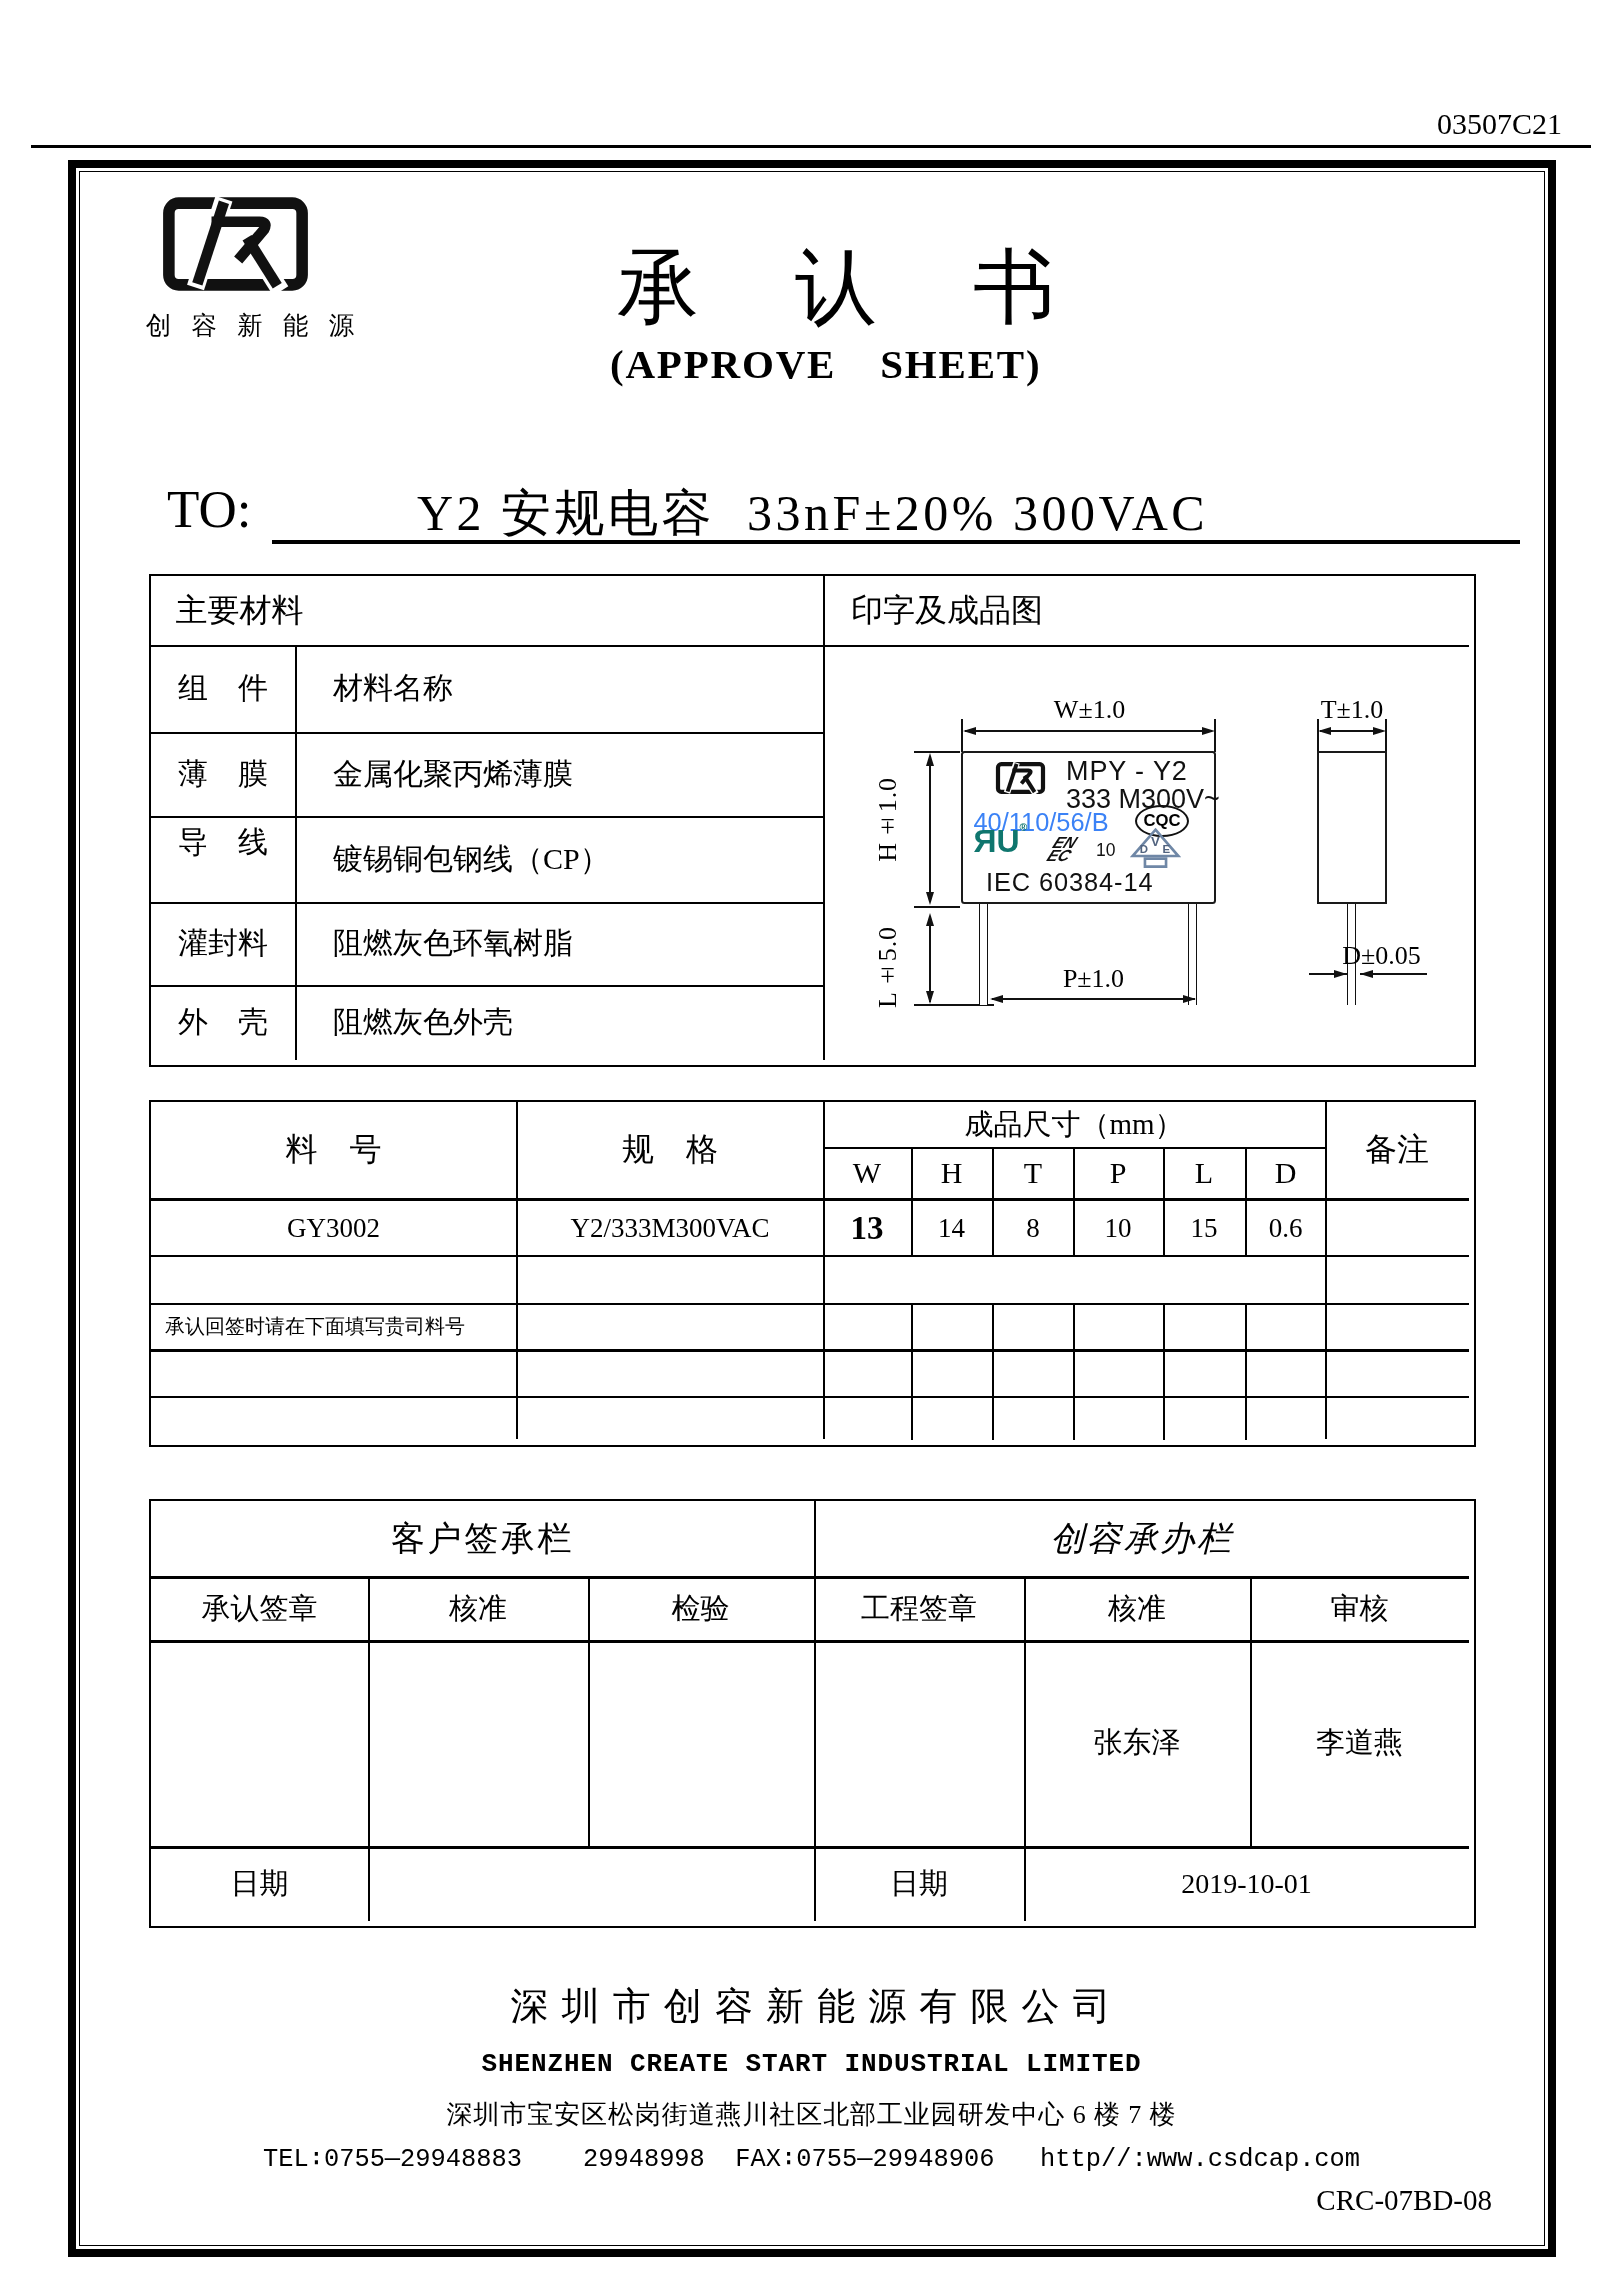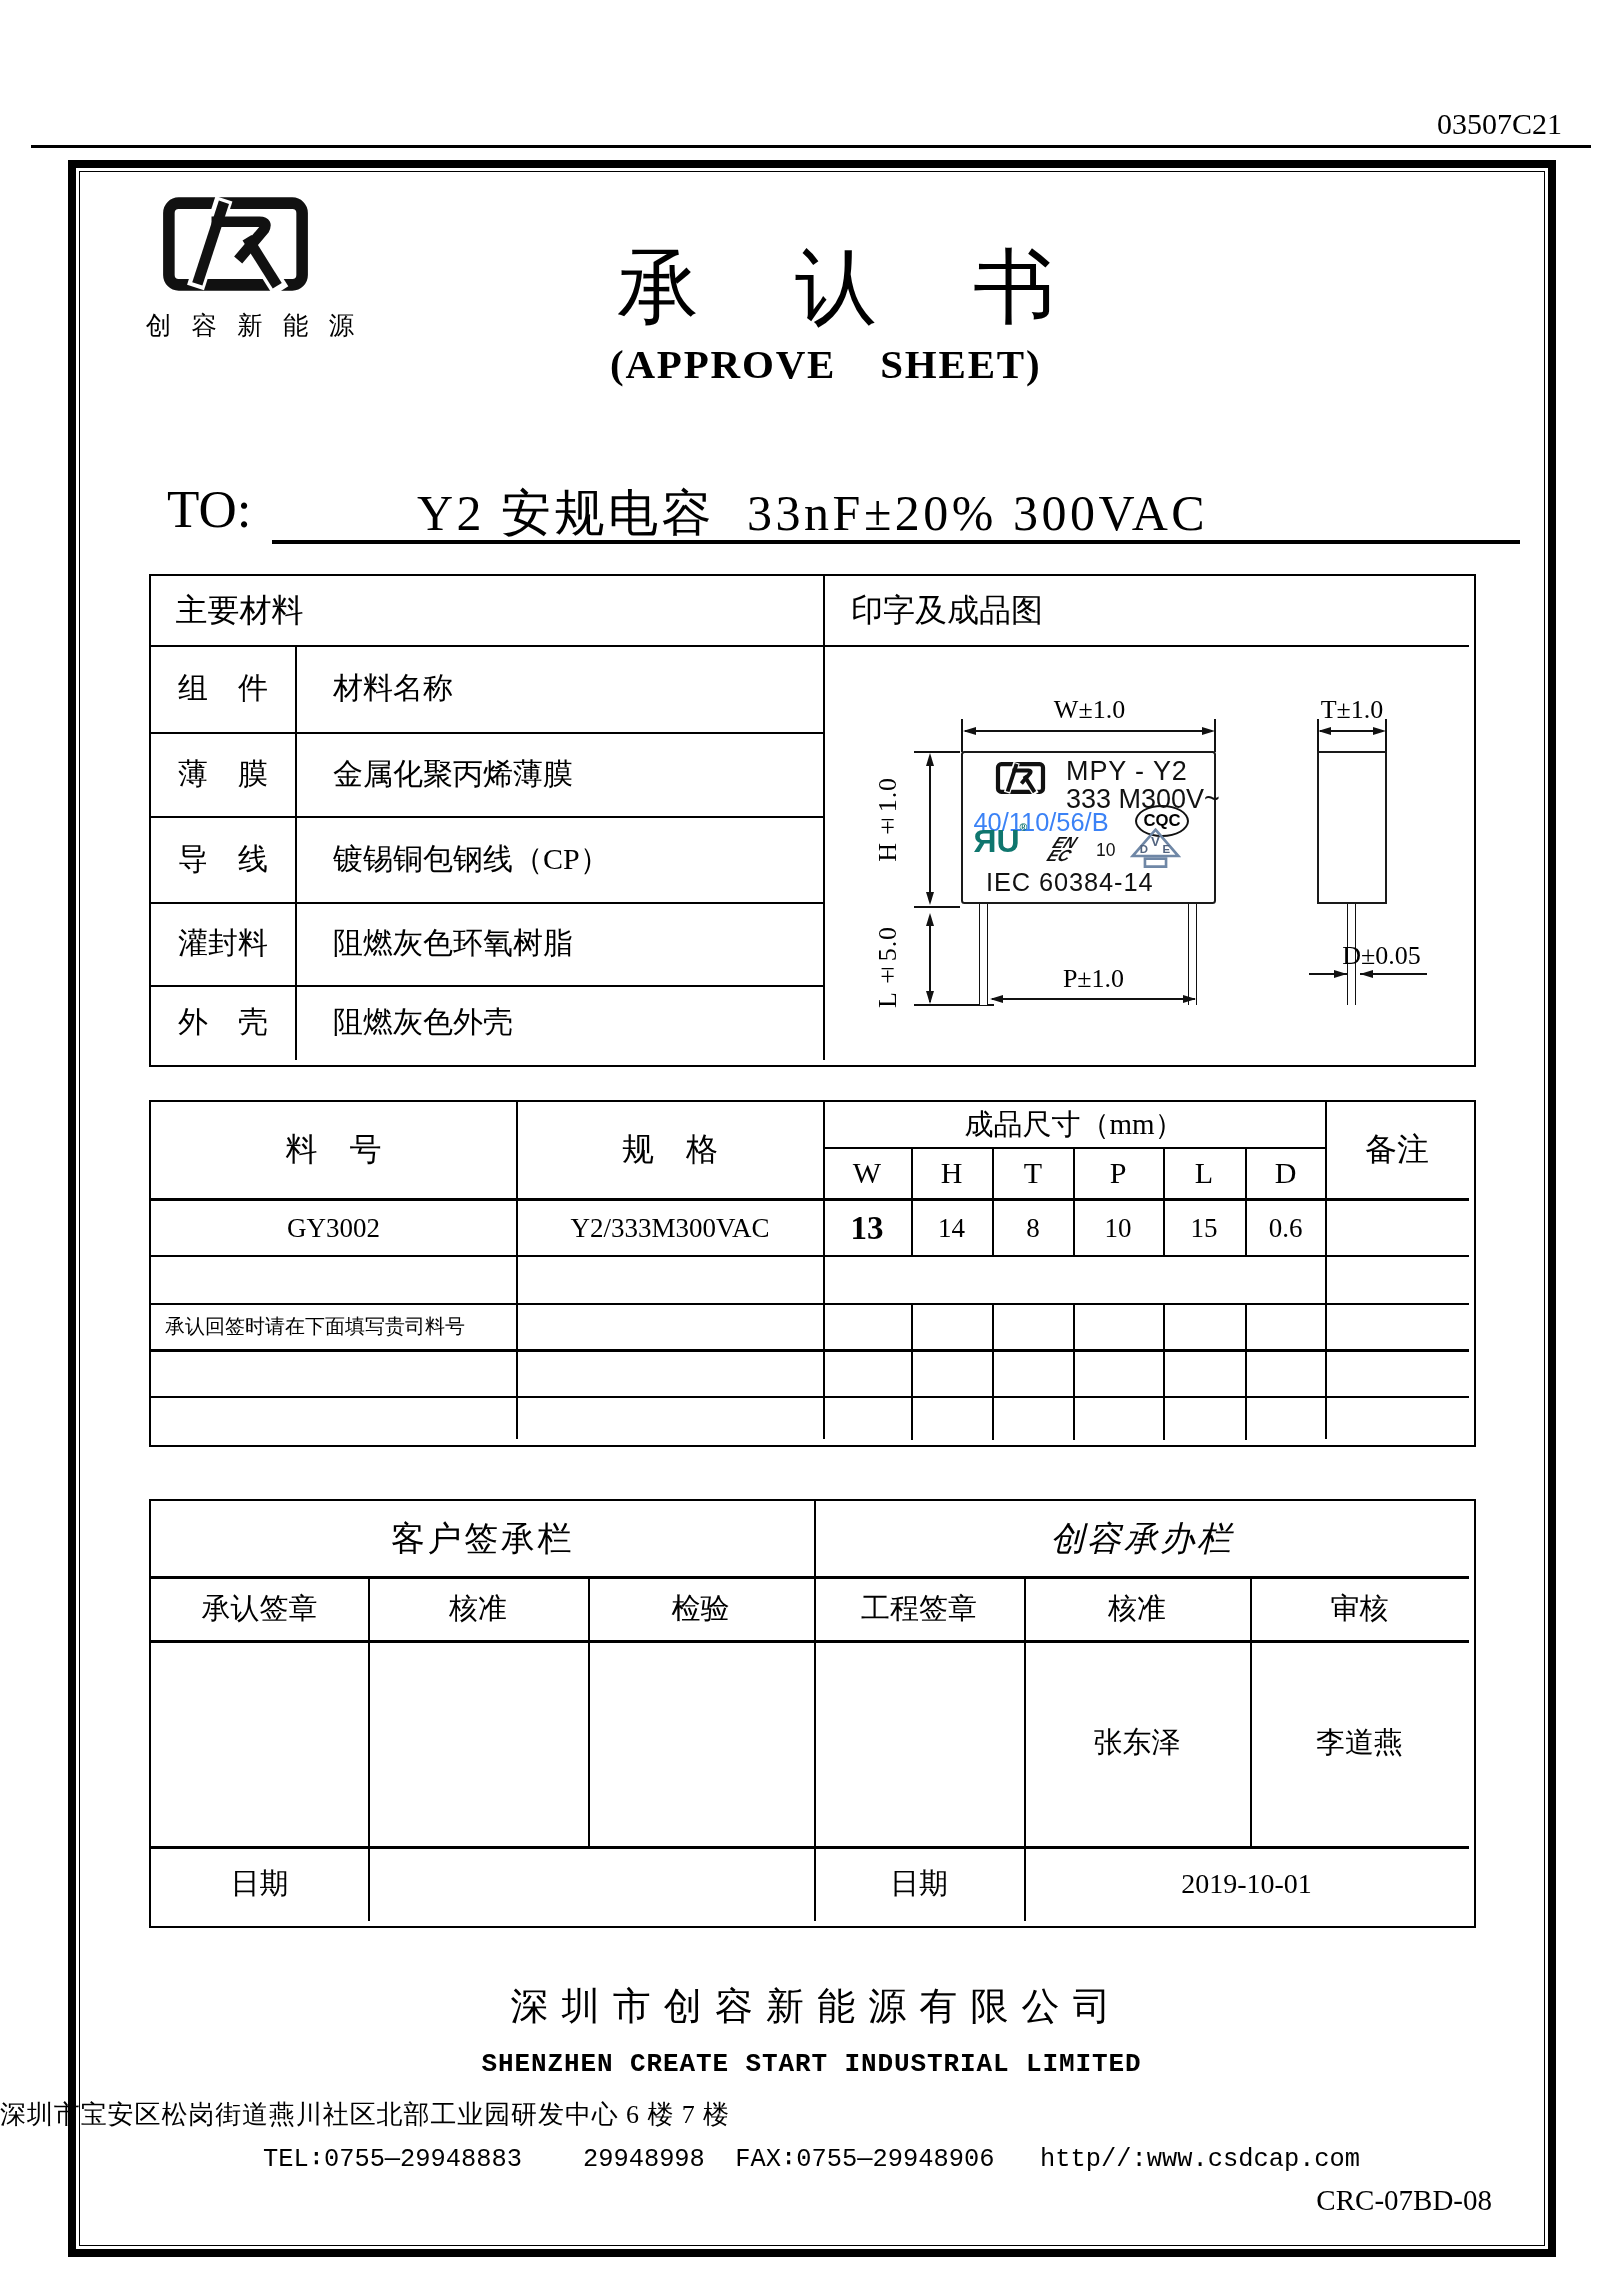--- a/index.html
+++ b/index.html
@@ -71,21 +71,21 @@
 
     <div class="vl" style="left:144px; top:69px; height:415px;"></div>
 
     <div class="abs serif cellL" style="left:24.5px; top:0; width:614px; height:69px; font-size:32px;">主要材料</div>
     <div class="abs serif cellL" style="left:700px; top:0; width:614px; height:69px; font-size:32px;">印字及成品图</div>
 
     <div class="abs serif cellC" style="left:0; top:69px;  width:144px; height:87px; font-size:30px;">组　件</div>
     <div class="abs serif cellL" style="left:182px; top:69px;  width:482px; height:87px; font-size:30px;">材料名称</div>
     <div class="abs serif cellC" style="left:0; top:156px; width:144px; height:84px; font-size:30px;">薄　膜</div>
     <div class="abs serif cellL" style="left:182px; top:156px; width:482px; height:84px; font-size:30px;">金属化聚丙烯薄膜</div>
-    <div class="abs serif cellC" style="left:0; top:240px; width:144px; height:86px; font-size:30px;">导　线</div>
+    <div class="abs serif cellC" style="left:0; top:223px; width:144px; height:86px; font-size:30px;">导　线</div>
     <div class="abs serif cellL" style="left:182px; top:240px; width:482px; height:86px; font-size:30px;">镀锡铜包钢线（CP）</div>
     <div class="abs serif cellC" style="left:0; top:326px; width:144px; height:83px; font-size:30px;">灌封料</div>
     <div class="abs serif cellL" style="left:182px; top:326px; width:482px; height:83px; font-size:30px;">阻燃灰色环氧树脂</div>
     <div class="abs serif cellC" style="left:0; top:409px; width:144px; height:75px; font-size:30px;">外　壳</div>
     <div class="abs serif cellL" style="left:182px; top:409px; width:482px; height:75px; font-size:30px;">阻燃灰色外壳</div>
 
     <div class="abs" style="left:674px; top:71px; width:644px; height:413px;">
 
       <div class="dimlabel serif" style="left:138px; top:48px; width:253px;">W±1.0</div>
       <div class="tick" style="left:136px; top:72px; width:1.8px; height:33px;"></div>
@@ -244,18 +244,18 @@
     <div class="abs serif cellC" style="left:1099px; top:139px; width:219px; height:206px; font-size:29px;">李道燕</div>
     <div class="abs serif cellC" style="left:873px; top:139px; width:226px; height:206px; font-size:29px;">张东泽</div>
 
     <div class="abs serif cellC" style="left:0; top:345px; width:217px; height:75px; font-size:29px;">日期</div>
     <div class="abs serif cellC" style="left:663px; top:345px; width:210px; height:75px; font-size:29px;">日期</div>
     <div class="abs serif cellC" style="left:873px; top:345px; width:445px; height:75px; font-size:28px;">2019-10-01</div>
   </div>
 
   <div class="abs serif nowrap" style="left:0; top:1981px; width:1623px; text-align:center; font-size:38px; letter-spacing:1.8px;">深 圳 市 创 容 新 能 源 有 限 公 司</div>
   <div class="abs mono nowrap" style="left:0; top:2049px; width:1623px; text-align:center; font-size:26px; font-weight:700; letter-spacing:0.9px;">SHENZHEN CREATE START INDUSTRIAL LIMITED</div>
-  <div class="abs serif nowrap" style="left:0; top:2097px; width:1623px; font-size:26px; letter-spacing:0.9px;">深圳市宝安区松岗街道燕川社区北部工业园研发中心 6 楼 7 楼</div>
+  <div class="abs serif nowrap" style="left:0; top:2097px; width:1623px; text-align:center; font-size:26px; letter-spacing:0.9px;">深圳市宝安区松岗街道燕川社区北部工业园研发中心 6 楼 7 楼</div>
   <div class="abs mono pre" style="left:0; top:2142px; width:1623px; text-align:center; font-size:25.4px;">TEL∶0755—29948883    29948998  FAX∶0755—29948906   http//:www.csdcap.com</div>
   <div class="abs serif" style="top:2184px; right:131px; font-size:29px;">CRC-07BD-08</div>
 
 </div>
 
 
 </body></html>

